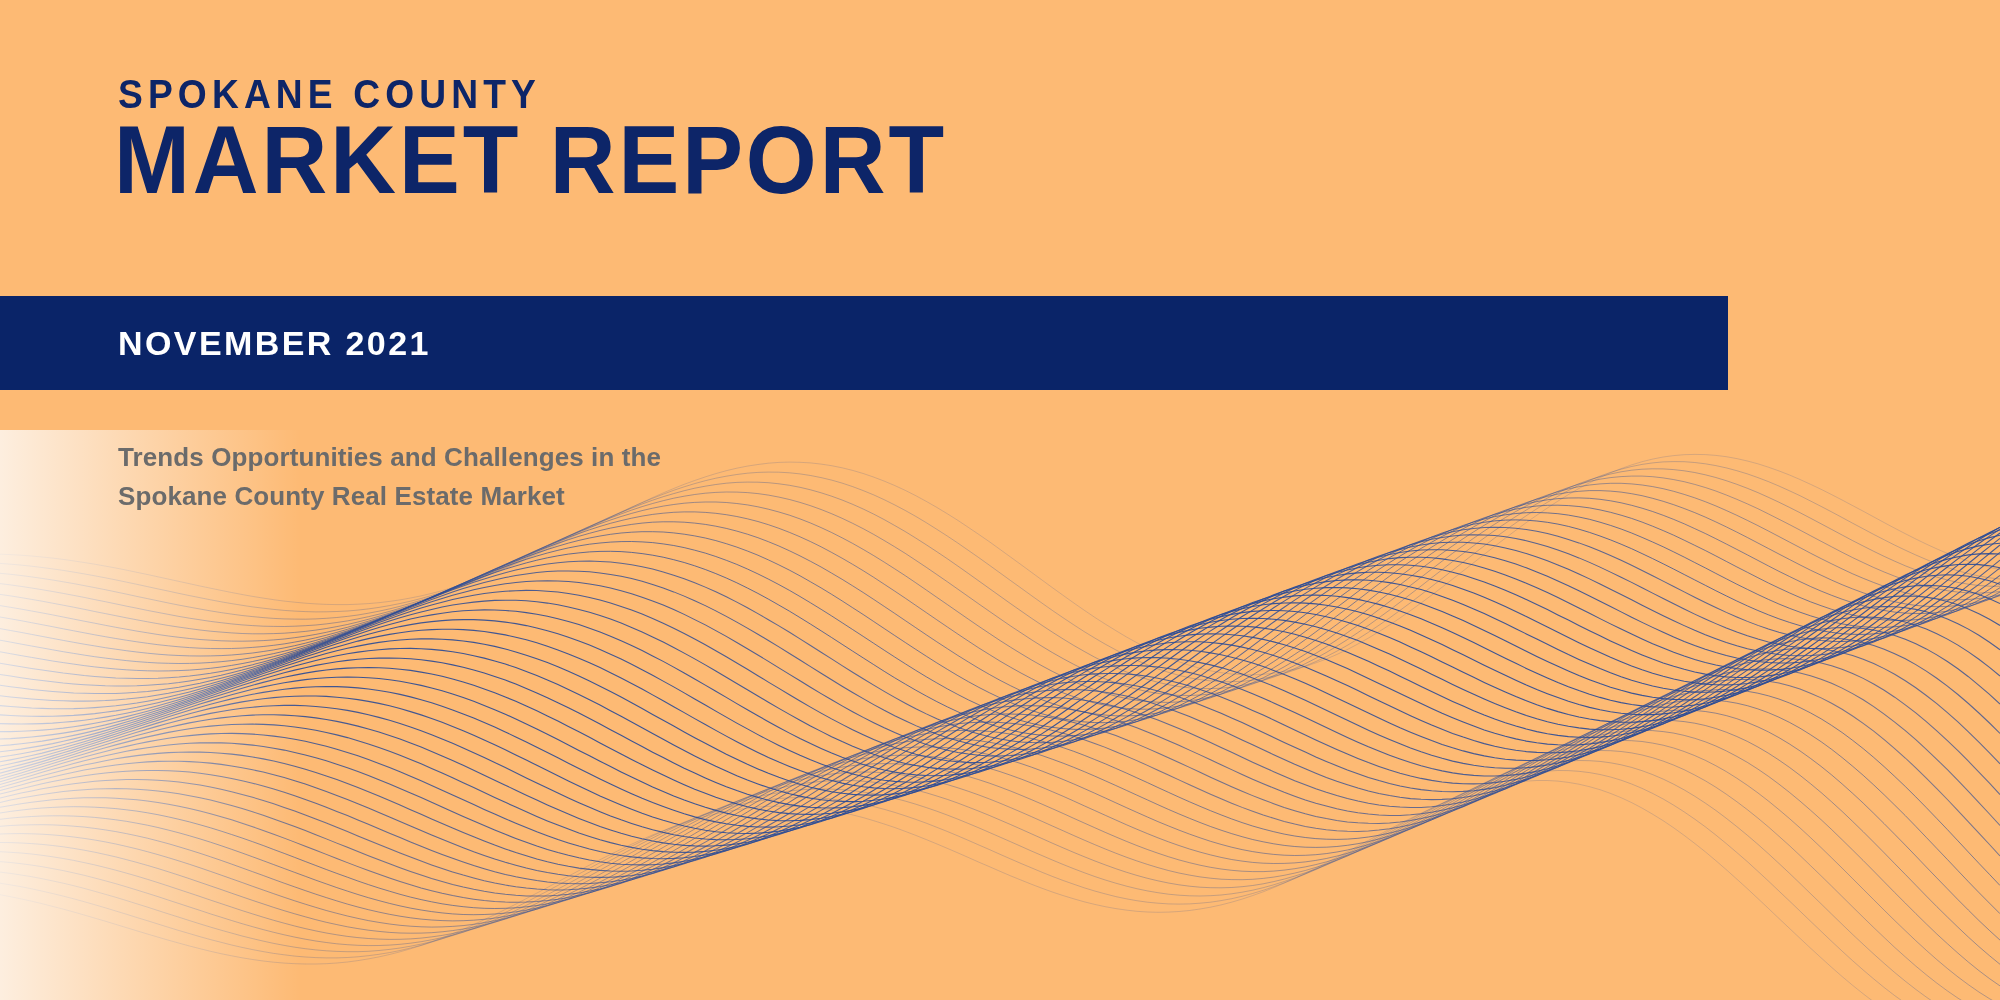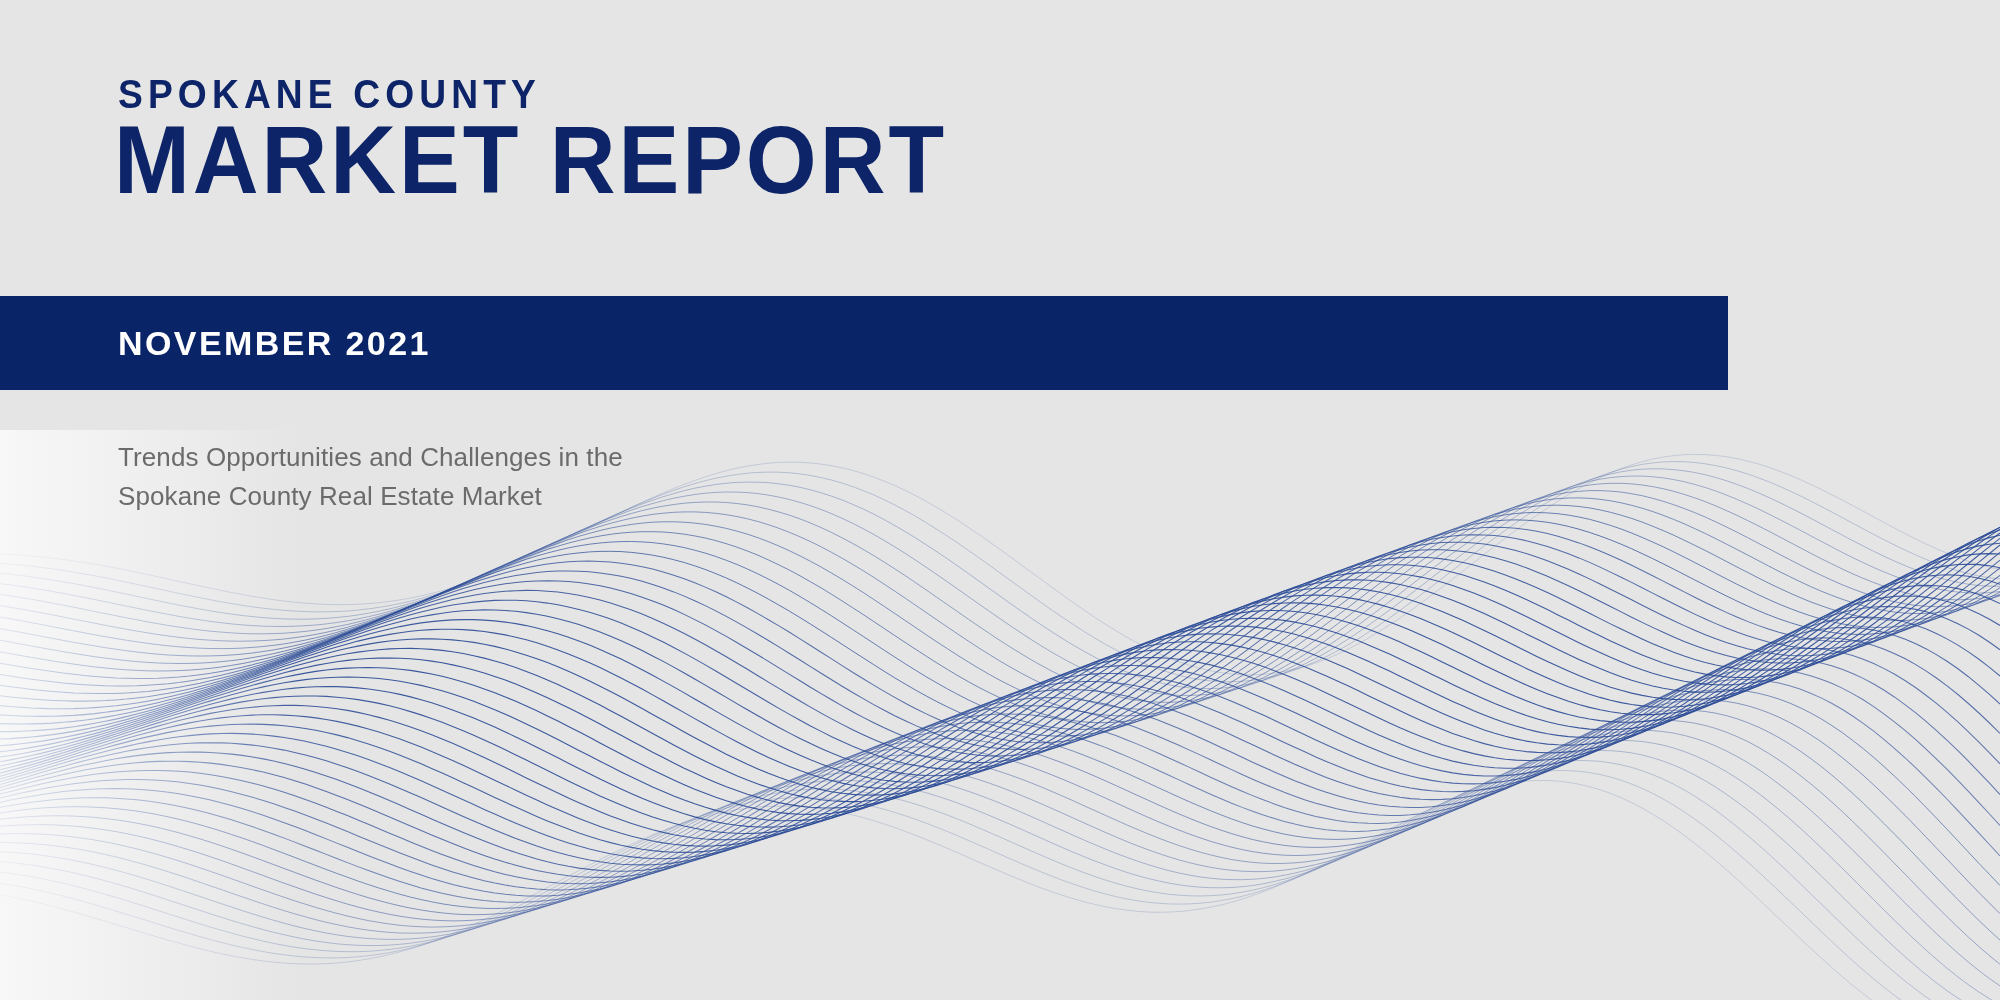--- a/index.html
+++ b/index.html
@@ -12,21 +12,21 @@
     background: #fdfdfd;
     font-family: "Liberation Sans", sans-serif;
     overflow: hidden;
     position: relative;
   }
 
   #page {
     position: relative;
     width: 2000px;
     height: 1000px;
-    background: #e5e5e5;
+    background: #fdba74;
     overflow: hidden;
   }
 
   
   #wave-art {
     position: absolute;
     left: 0;
     top: 430px;
     width: 2000px;
     height: 570px;
@@ -99,21 +99,21 @@
   }
 
   
   #subtitle {
     position: absolute;
     left: 118px;
     top: 438px;
     z-index: 3;
     color: #6b6b6b;
     font-size: 26px;
-    font-weight: normal;
+    font-weight: bold;
     line-height: 39px;
     letter-spacing: 0.1px;
     white-space: pre-line;
   }
 </style>
 </head>
 <body>
 
 <div id="page">
 

